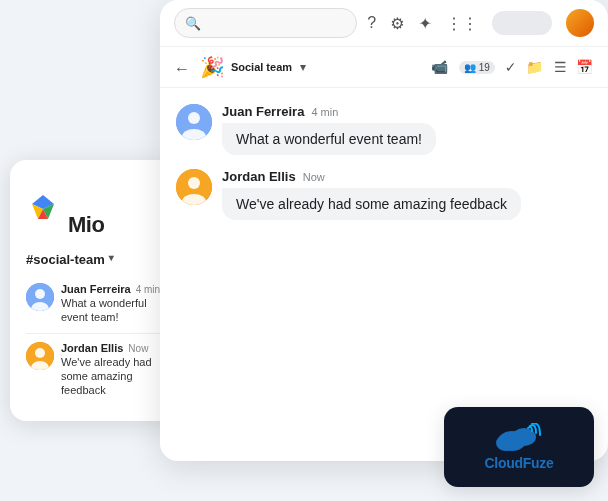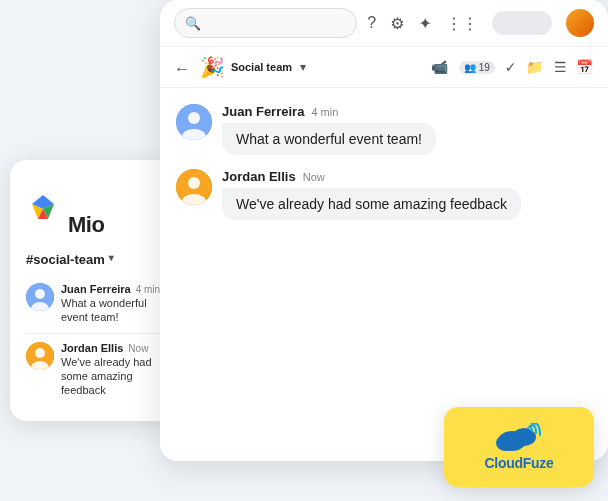--- a/index.html
+++ b/index.html
@@ -268,21 +268,21 @@
       max-width: 320px;
     }
 
     
     .cloudfuze-card {
       position: absolute;
       right: 14px;
       bottom: 14px;
       width: 150px;
       height: 80px;
-      background: #fde047;
+      background: #0f172a;
       border-radius: 14px;
       box-shadow: 0 4px 20px rgba(0,0,0,0.13);
       z-index: 3;
       display: flex;
       flex-direction: column;
       align-items: center;
       justify-content: center;
       gap: 4px;
     }
     .cloudfuze-logo {

